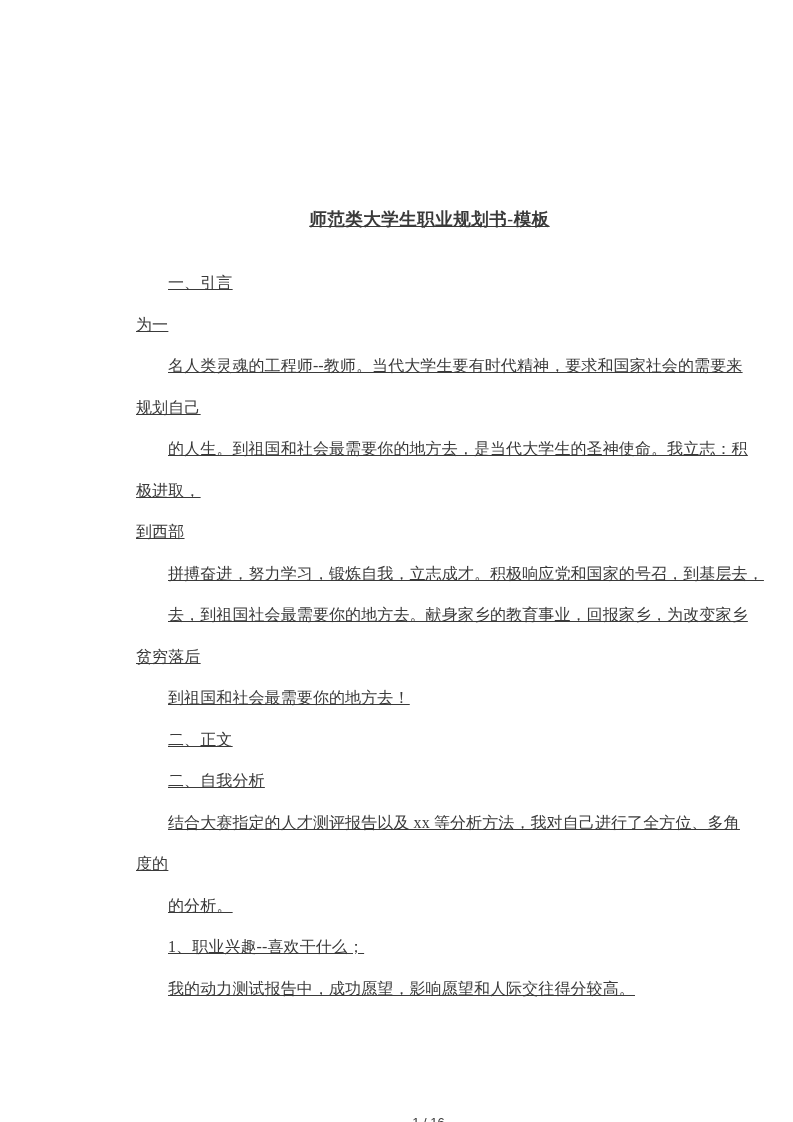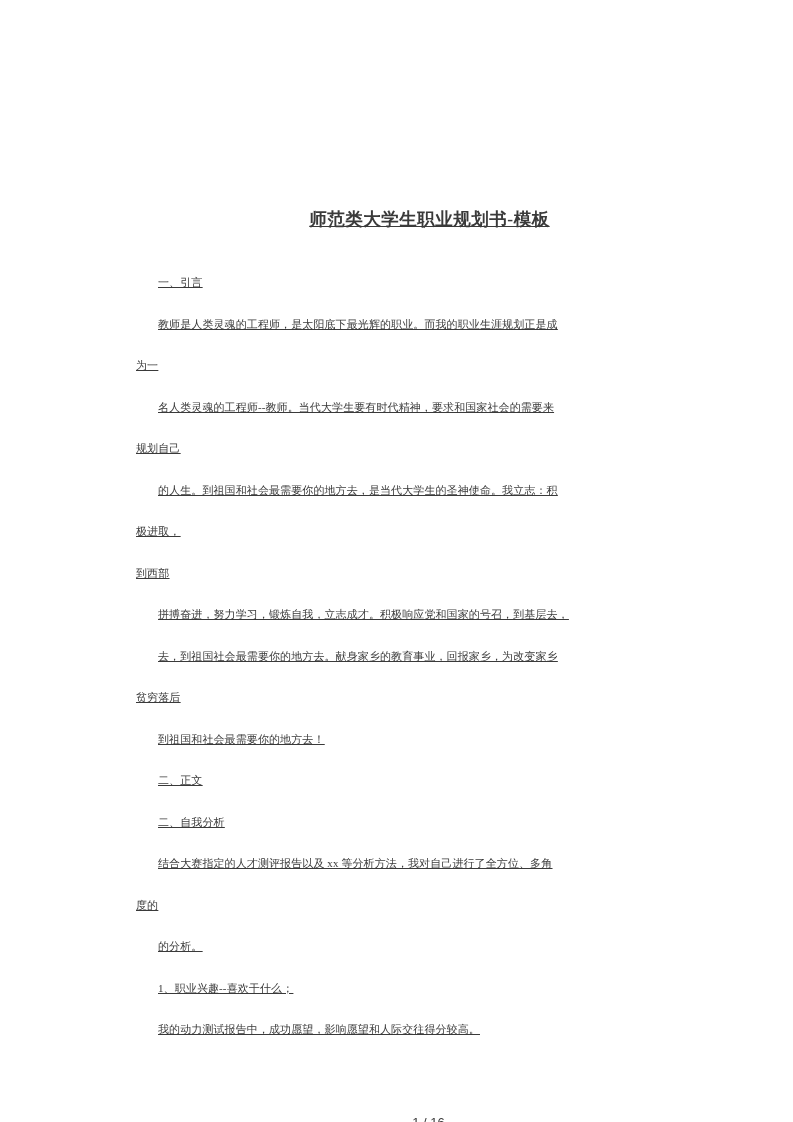--- a/index.html
+++ b/index.html
@@ -27,21 +27,21 @@
   }
   .doc-body {
     position: absolute;
     top: 198px;
     left: 72px;
     right: 66px;
   }
   .doc-line {
     height: 41.5px;
     line-height: 41.5px;
-    font-size: 11px;
+    font-size: 16px;
     white-space: nowrap;
     letter-spacing: 0.1px;
   }
   .doc-line.indent { text-indent: 2em; }
   .page-footer {
     position: absolute;
     top: 1035px;
     left: 0;
     right: 0;
     text-align: center;
@@ -53,21 +53,20 @@
   }
 </style>
 </head>
 <body>
 
 <div class="page">
   <div class="doc-title">师范类大学生职业规划书-模板</div>
 
   <div class="doc-body" id="doc-body">
       <div class="doc-line indent">一、引言</div>
-      <div class="doc-line indent">教师是人类灵魂的工程师，是太阳底下最光辉的职业。而我的职业生涯规划正是成</div>
       <div class="doc-line">为一</div>
       <div class="doc-line indent">名人类灵魂的工程师--教师。当代大学生要有时代精神，要求和国家社会的需要来</div>
       <div class="doc-line">规划自己</div>
       <div class="doc-line indent">的人生。到祖国和社会最需要你的地方去，是当代大学生的圣神使命。我立志：积</div>
       <div class="doc-line">极进取，</div>
       <div class="doc-line">到西部</div>
       <div class="doc-line indent">拼搏奋进，努力学习，锻炼自我，立志成才。积极响应党和国家的号召，到基层去，</div>
       <div class="doc-line indent">去，到祖国社会最需要你的地方去。献身家乡的教育事业，回报家乡，为改变家乡</div>
       <div class="doc-line">贫穷落后</div>
       <div class="doc-line indent">到祖国和社会最需要你的地方去！</div>

